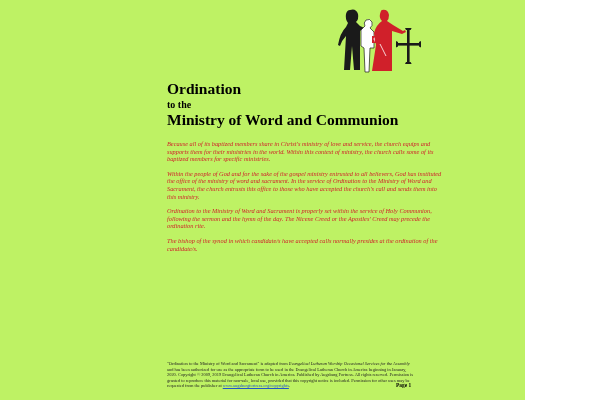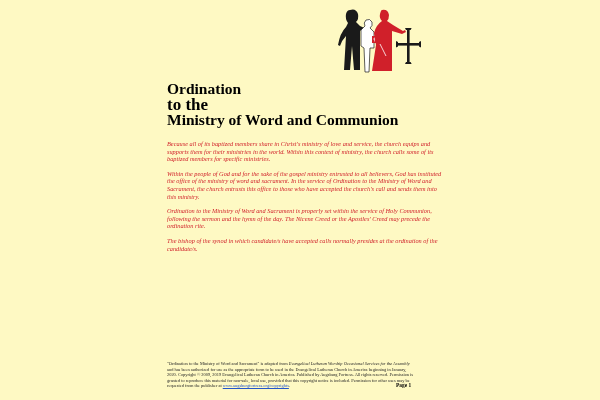--- a/index.html
+++ b/index.html
@@ -10,22 +10,22 @@
       background: #ffffff;
       overflow: hidden;
     }
     body {
       position: relative;
       font-family: "Liberation Serif", serif;
     }
     .page {
       position: absolute;
       left: 0; top: 0;
-      width: 600px; height: 400px;
-      background: #fef9c3;
+      width: 525px; height: 400px;
+      background: #bef264;
     }
     .logo {
       position: absolute;
       left: 336px;
       top: 8px;
       width: 90px;
       height: 66px;
     }
     .title-block {
       position: absolute;
@@ -34,21 +34,21 @@
       width: 300px;
       color: #000000;
       font-weight: bold;
     }
     .title-main {
       font-size: 15.5px;
       line-height: 17px;
       margin: 0;
     }
     .title-sub {
-      font-size: 17px;
+      font-size: 10px;
       line-height: 13px;
       margin: 1px 0 0 0;
     }
     .title-ministry {
       font-size: 15.5px;
       line-height: 17px;
       margin: 0;
     }
     .body-text {
       position: absolute;

